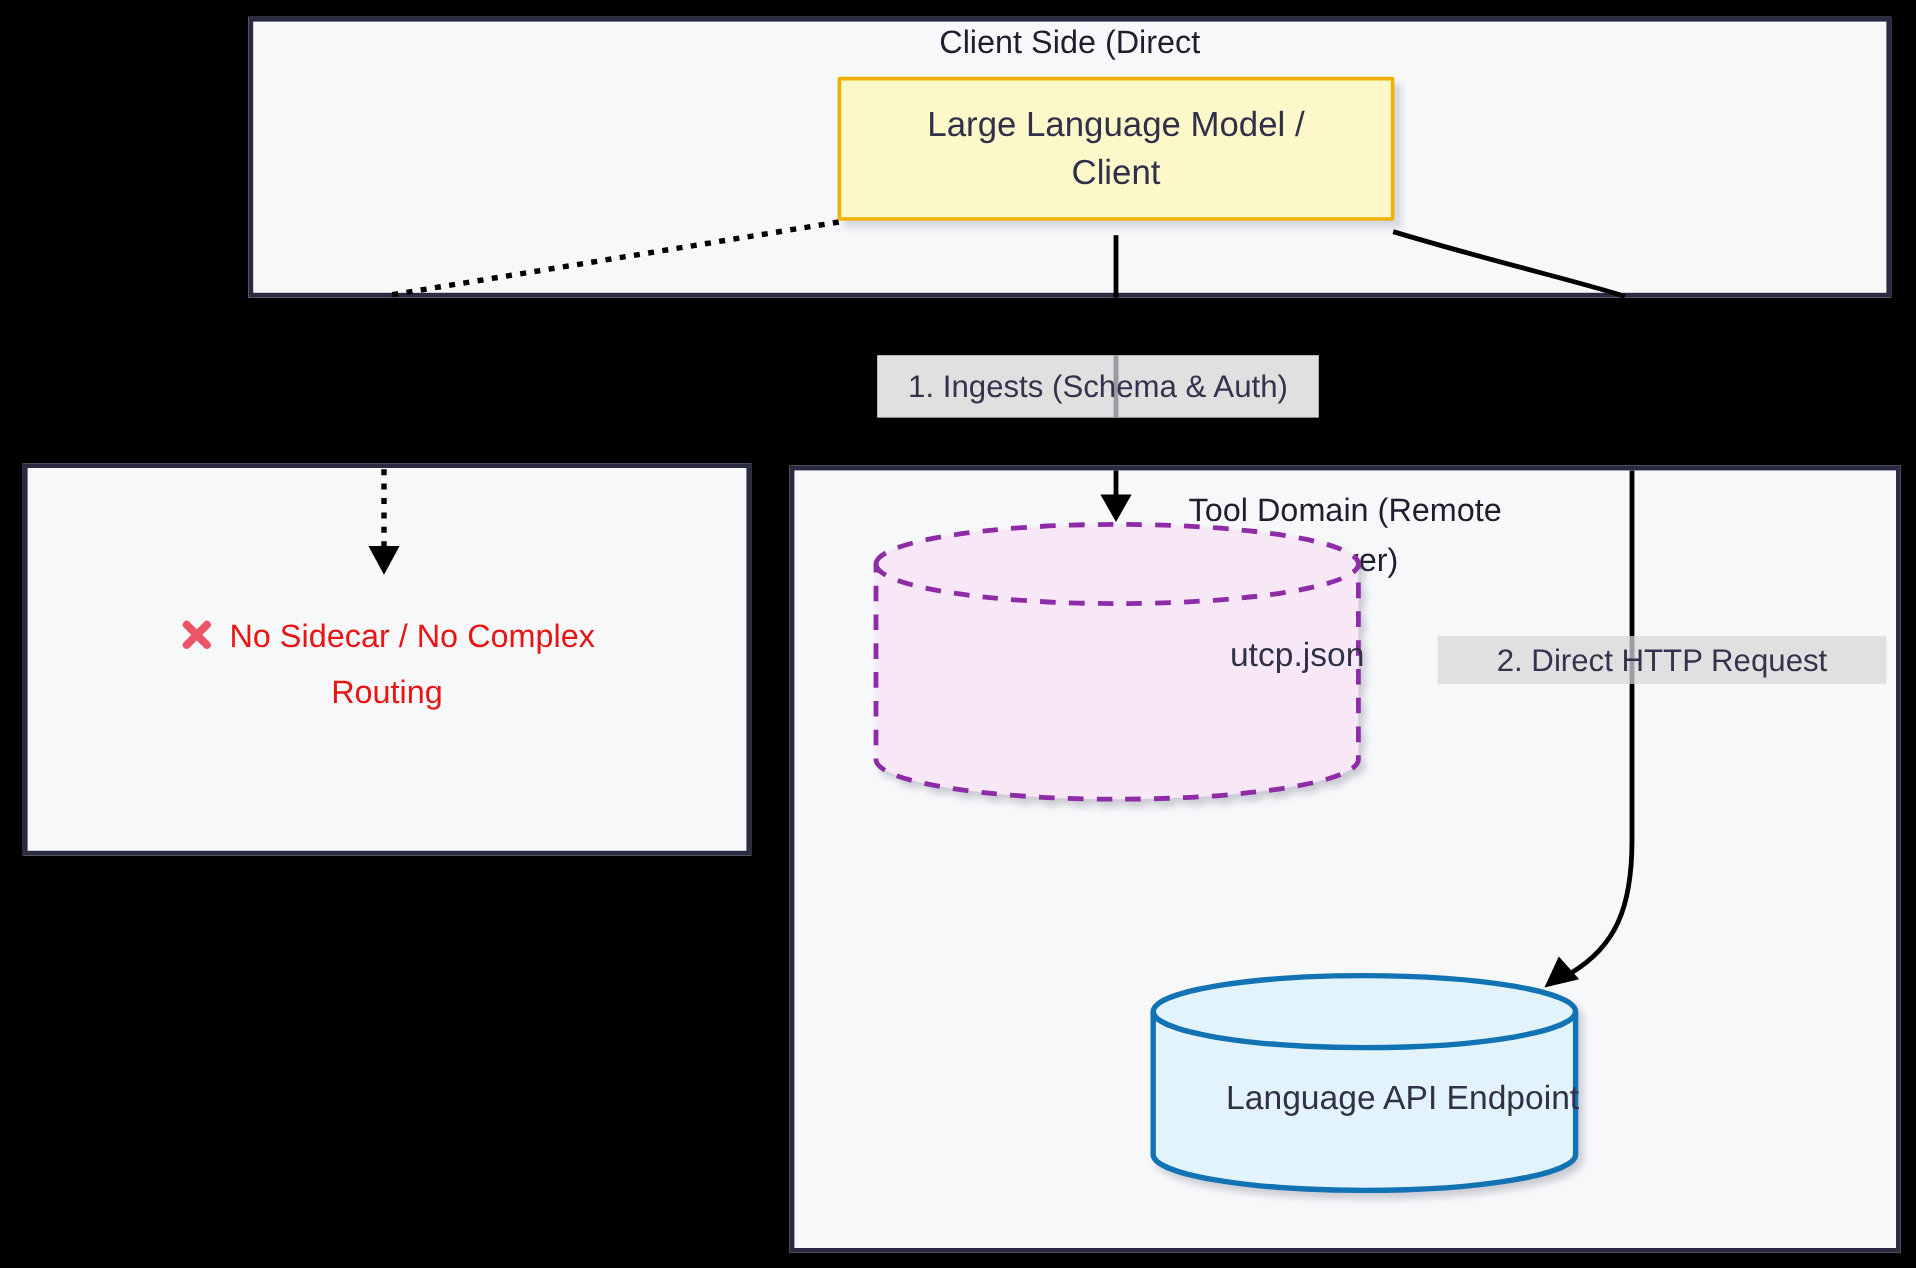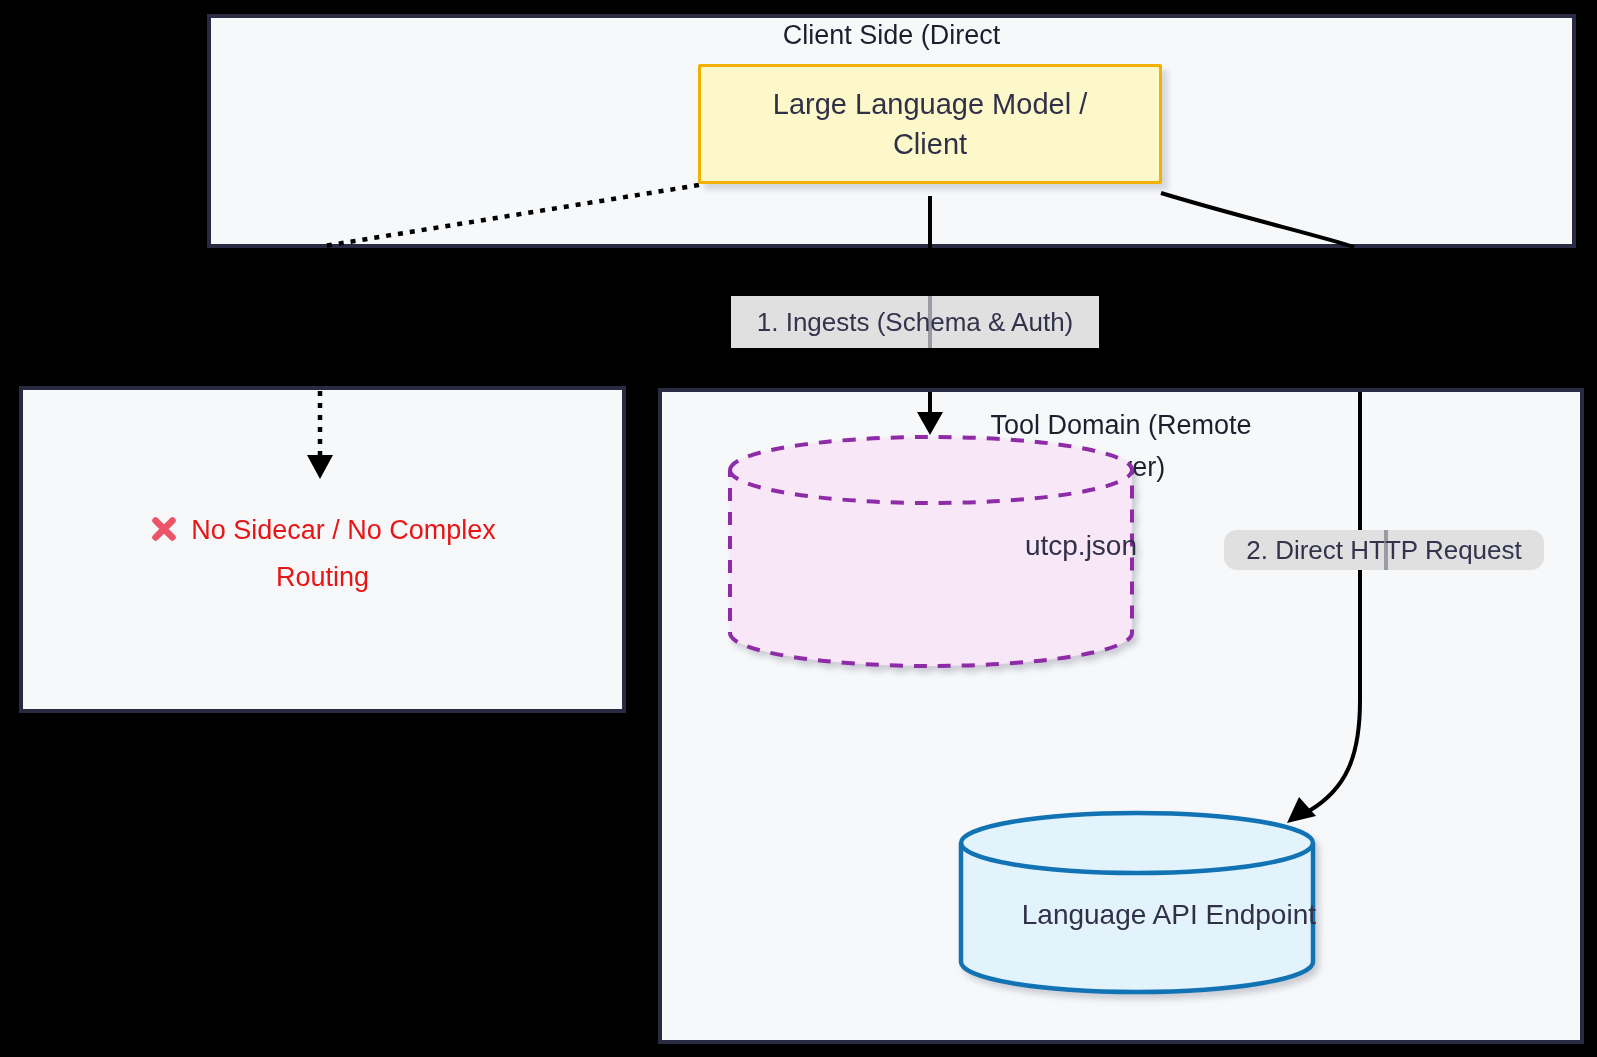--- a/index.html
+++ b/index.html
@@ -119,21 +119,21 @@
     z-index: 4;
     background: var(--label-bg, #e0e0e0);
     color: var(--label-text, #33334d);
     font-size: 26px;
     display: flex;
     align-items: center;
     justify-content: center;
     white-space: nowrap;
   }
   #label-ingests { left: 731px; top: 296px; width: 368px; height: 52px; }
-  #label-http { left: 1224px; top: 530px; width: 320px; height: 40px; border-radius: 13px; }
+  #label-http { left: 1198px; top: 530px; width: 374px; height: 40px; }
   .notch {
     position: absolute;
     top: 0; bottom: 0;
     width: 4px;
     background: #9b9ba4;
   }
   #label-ingests .notch { left: 197px; }
   #label-http .notch { left: 160px; }
   .edge-label span { position: relative; z-index: 1; }
 </style>

